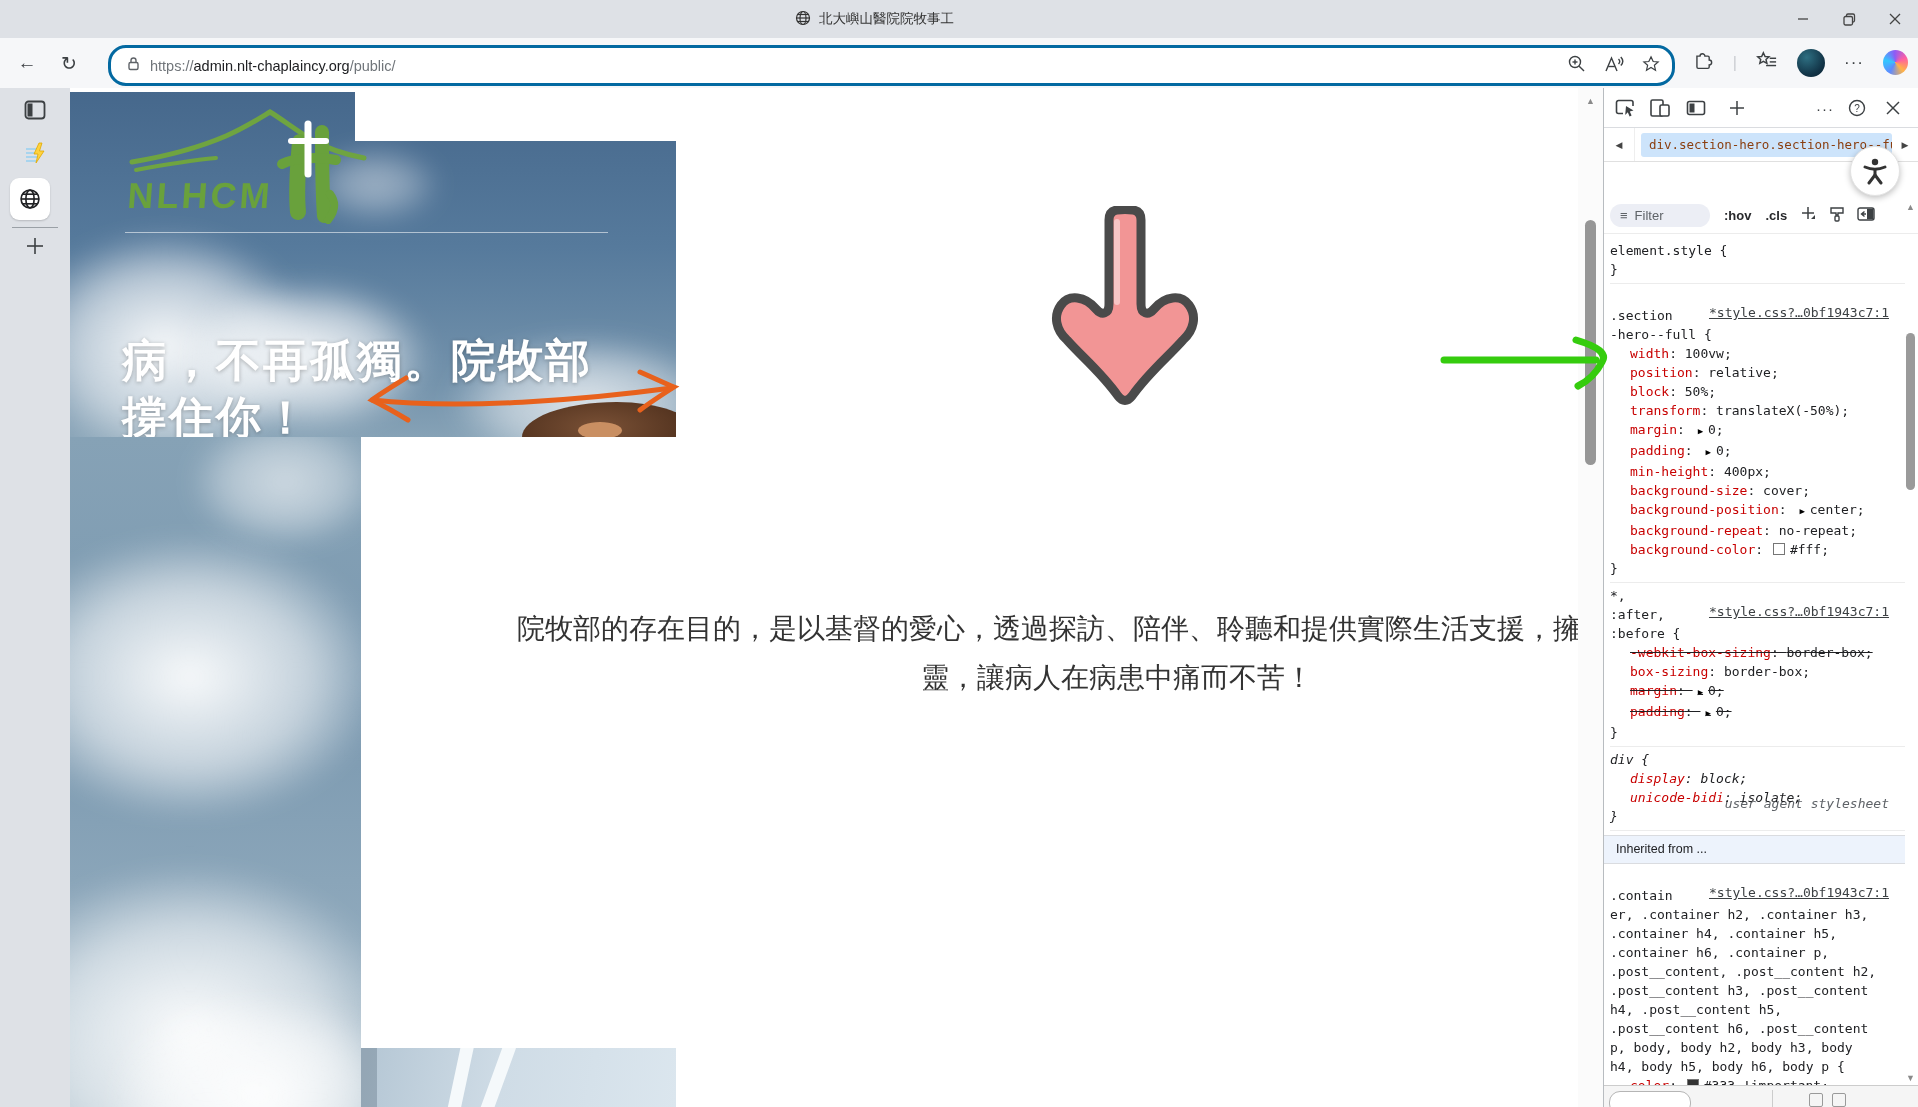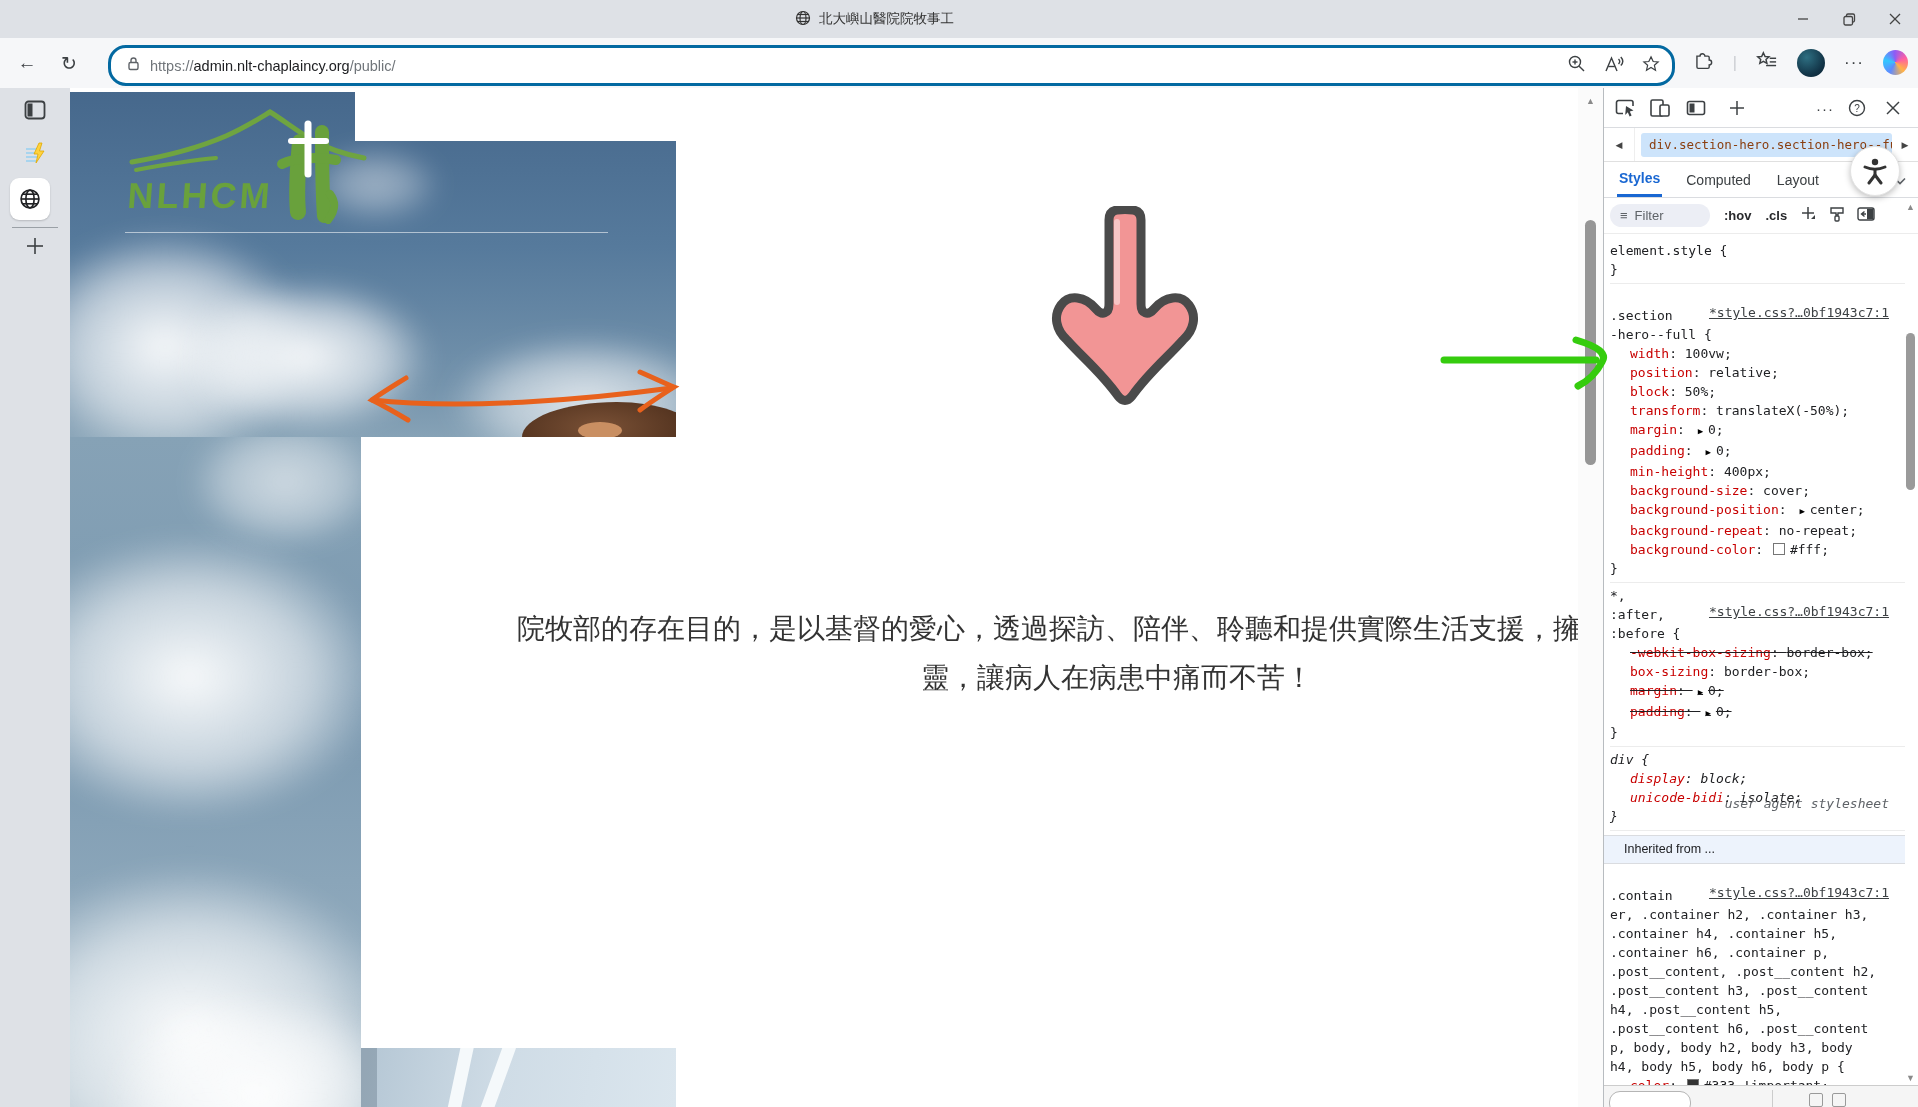--- a/index.html
+++ b/index.html
@@ -91,21 +91,21 @@
   .dt-prop{color:#c80000;}
   .dt-val{color:#202124;}
   .dt-arrow{font-size:9px;color:#000;padding:0 5px;}
   .dt-swatch{display:inline-block;width:10px;height:10px;border:1px solid #767676;margin:0 5px 0 2px;vertical-align:-1px;}
   .dt-source{position:absolute;right:16px;top:16px;color:#3c4043;text-decoration:underline;}
   .dt-source.ua{font-style:italic;text-decoration:none;color:#5f6368;margin-top:28px;}
   .ua-rule .dt-line{font-style:italic;}
   .strike{text-decoration:line-through;}
   .dt-inherit{background:#edf3fc;border-top:1px solid #dadce0;border-bottom:1px solid #dadce0;
               font-family:"Liberation Sans",sans-serif;font-size:12.5px;color:#202124;
-              padding:4px 20px;margin:4px 0 0 -6px;}
+              padding:4px 12px;margin:4px 0 0 -6px;}
   .dt-rail{position:absolute;right:0;top:112px;width:16px;height:885px;}
   .rail-arr{position:absolute;right:3px;font-size:9px;color:#8a8a8a;}
   .dt-thumb{position:absolute;right:3px;top:133px;width:9px;height:157px;background:#9a9a9a;border-radius:5px;}
   .dt-bottombar{position:absolute;left:0;bottom:0;width:100%;height:22px;background:#f5f5f5;border-top:1px solid #ccc;box-sizing:border-box;}
   .bb-pill{position:absolute;left:5px;top:5px;width:80px;height:22px;border:1px solid #b5b5b5;border-radius:11px;background:#fff;}
   .bb-sep{position:absolute;left:168px;top:4px;width:1px;height:18px;background:#ccc;}
   .bb-ic{position:absolute;top:7px;width:12px;height:12px;border:1.5px solid #9a9a9a;border-radius:2px;}
 
   
   .a11y-fab{position:absolute;left:1850px;top:146px;width:48px;height:48px;border-radius:50%;background:#fff;
@@ -272,20 +272,24 @@
             <path d="M4 40 C16 34 40 32 58 36" stroke="#69a13c" stroke-width="10" stroke-linecap="round" fill="none"></path>
             <path d="M52 70 C58 78 58 86 50 96" stroke="#69a13c" stroke-width="8" stroke-linecap="round" fill="none"></path>
             <g>
               <path d="M30 0 L30 50" stroke="#fff" stroke-width="7" stroke-linecap="round"></path>
               <path d="M13 17 L48 17" stroke="#fff" stroke-width="6" stroke-linecap="round"></path>
             </g>
           </g>
         </svg>
       </div>
       <div class="hero-divider"></div>
+      <div class="hero-title">
+        <div>病，不再孤獨。院牧部</div>
+        <div>撐住你！</div>
+      </div>
       <div class="hair"></div>
       <div class="hairspot"></div>
     </div>
 
     <div class="skycol">
       <div class="cloud" style="left:-70px;top:100px;width:380px;height:280px;"></div>
       <div class="cloud" style="left:120px;top:-20px;width:190px;height:130px;opacity:.65;"></div>
       <div class="cloud" style="left:-90px;top:430px;width:420px;height:330px;"></div>
       <div class="cloud" style="left:40px;top:560px;width:300px;height:200px;"></div>
     </div>
@@ -369,30 +373,20 @@
           </svg>
       </div>
     </div>
 
     <div class="dt-crumbs">
       <div class="crumb-nav">◀</div>
       <div class="crumb-chip">div.section-hero.section-hero--full</div>
       <div class="crumb-next">▶</div>
     </div>
 
-    <div class="dt-tabs">
-      <div class="dt-tab active">Styles</div>
-      <div class="dt-tab" style="margin-left:22px;">Computed</div>
-      <div class="dt-tab" style="margin-left:22px;">Layout</div>
-      <div style="margin-left:auto;margin-right:12px;">
-        <svg width="12" height="8" viewBox="0 0 12 8" fill="none" stroke="#5f6368" stroke-width="1.6">
-            <polyline points="1,1.5 6,6.5 11,1.5"></polyline>
-          </svg>
-      </div>
-    </div>
 
     <div class="dt-filterrow">
       <div class="filter-pill">
         <span>≡</span>
         <span>Filter</span>
       </div>
       <div class="ftoggle">:hov</div>
       <div class="ftoggle">.cls</div>
       <div style="margin-left:14px;">
         <svg width="15" height="15" viewBox="0 0 15 15">

